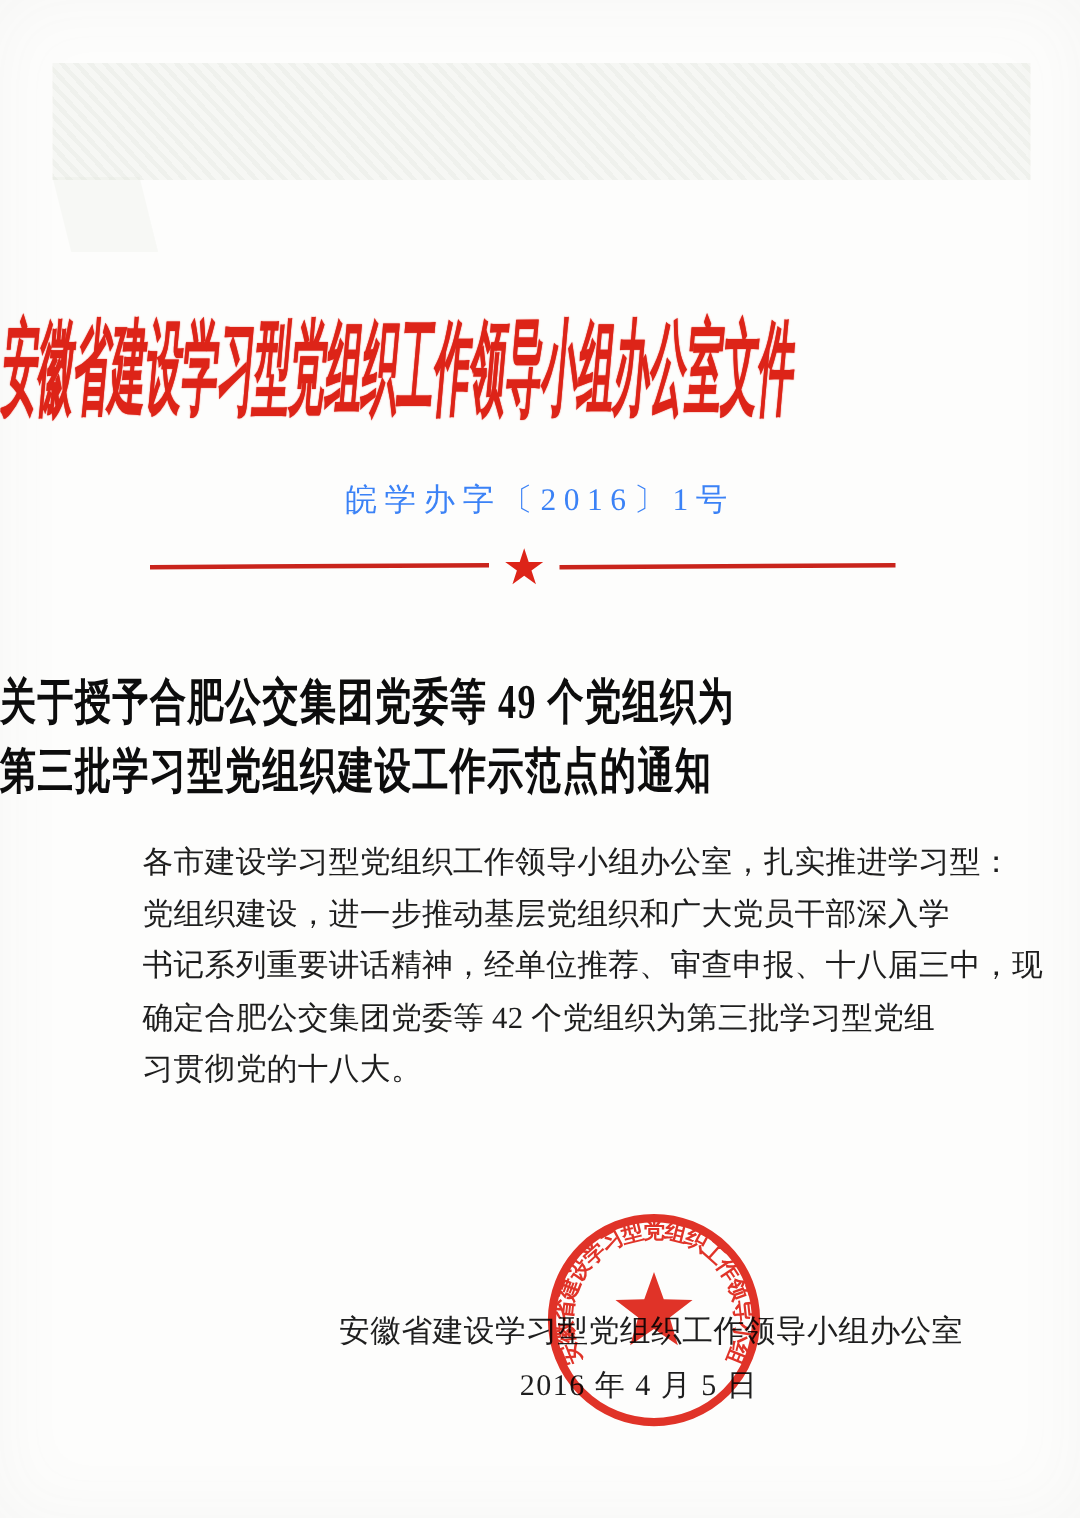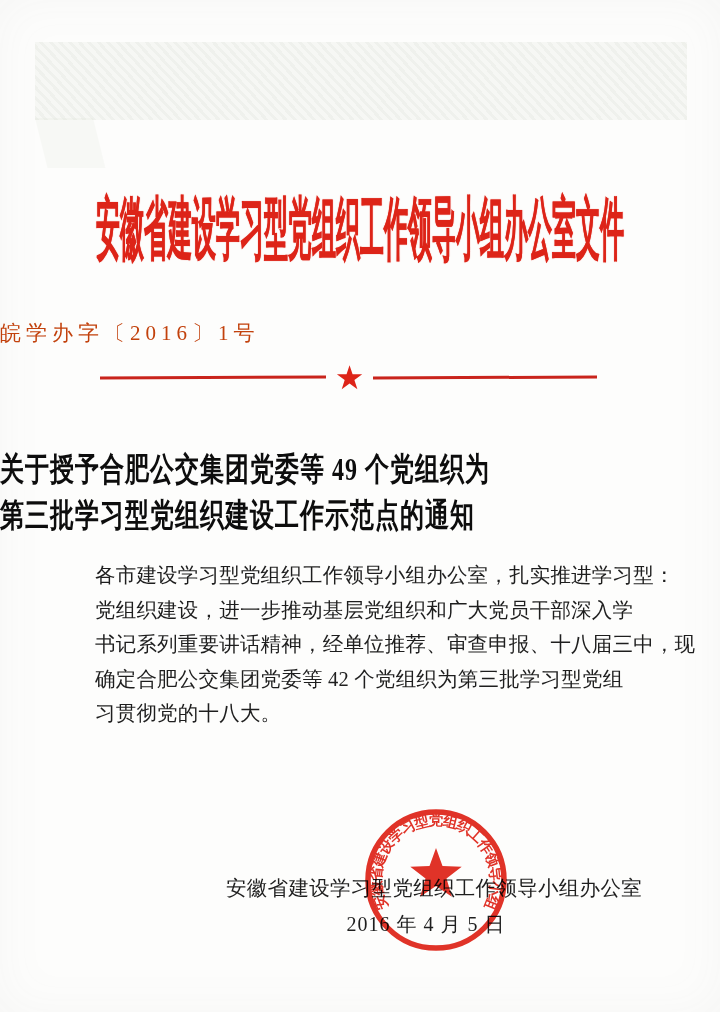--- a/index.html
+++ b/index.html
@@ -19,34 +19,34 @@
       rgba(214,219,203,0.16);
     filter:blur(0.4px);
   }
   .artifact-tail{
     position:absolute;left:35px;top:118px;width:58px;height:50px;
     background:rgba(214,219,203,0.14);
     transform:skewX(14deg);transform-origin:top left;
   }
   
   .red-header{
-    position:absolute;left:0;top:217px;width:100%;height:24px;
-    text-align:center;line-height:24px;
+    position:absolute;left:0;top:237px;width:100%;height:24px;
+    line-height:24px;font-style:italic;
   }
   .red-header span{
     display:inline-block;
     font-size:24px;font-weight:bold;color:var(--red);
     letter-spacing:0px;white-space:nowrap;
     transform:scale(1,2.85);
     text-shadow:0 0 0.5px var(--red);
   }
   .doc-number{
     position:absolute;left:0;top:320px;width:100%;height:26px;
-    text-align:left;line-height:26px;
-    font-size:21px;color:#c2410c;letter-spacing:5px;
+    text-align:center;line-height:26px;
+    font-size:21px;color:#3b82f6;letter-spacing:5px;
   }
   
   .divider{position:absolute;left:100px;top:362px;width:497px;height:34px;}
   .divider .seg{position:absolute;top:14px;height:3px;background:var(--line-red);}
   .divider .seg.left{left:0;width:226px;transform:rotate(-0.3deg);}
   .divider .seg.right{left:273px;width:224px;transform:rotate(-0.3deg);}
   .divider .star{
     position:absolute;left:226px;top:-1px;width:47px;height:34px;
     text-align:center;line-height:34px;font-size:33px;color:var(--red);
     font-family:"DejaVu Sans",sans-serif;

